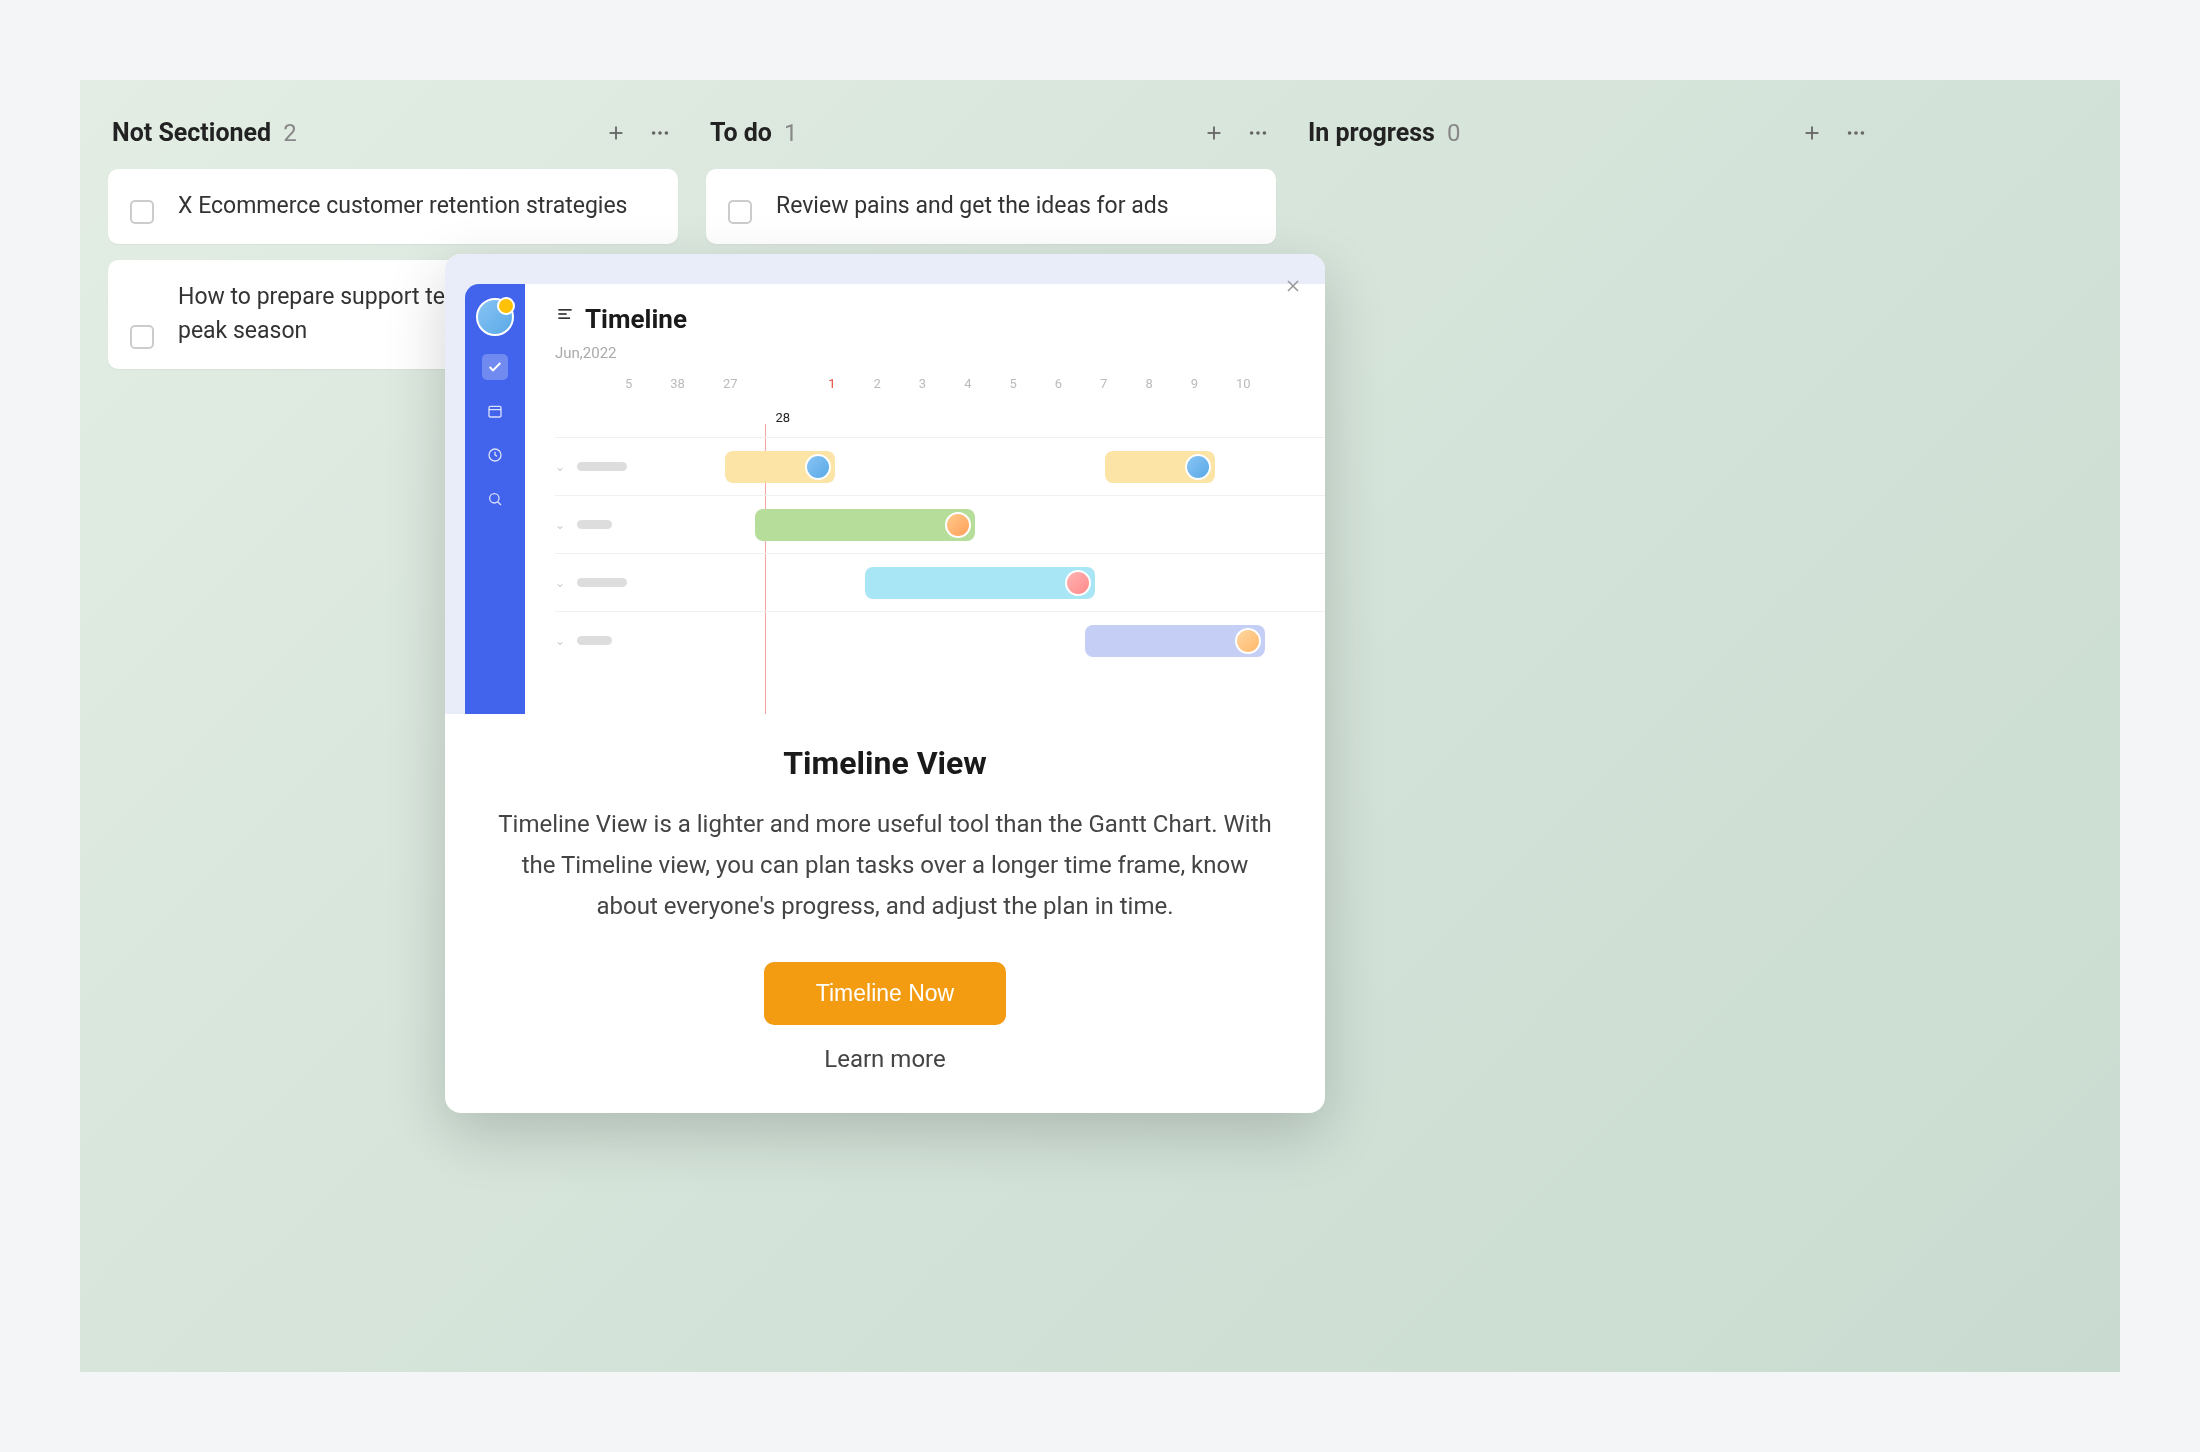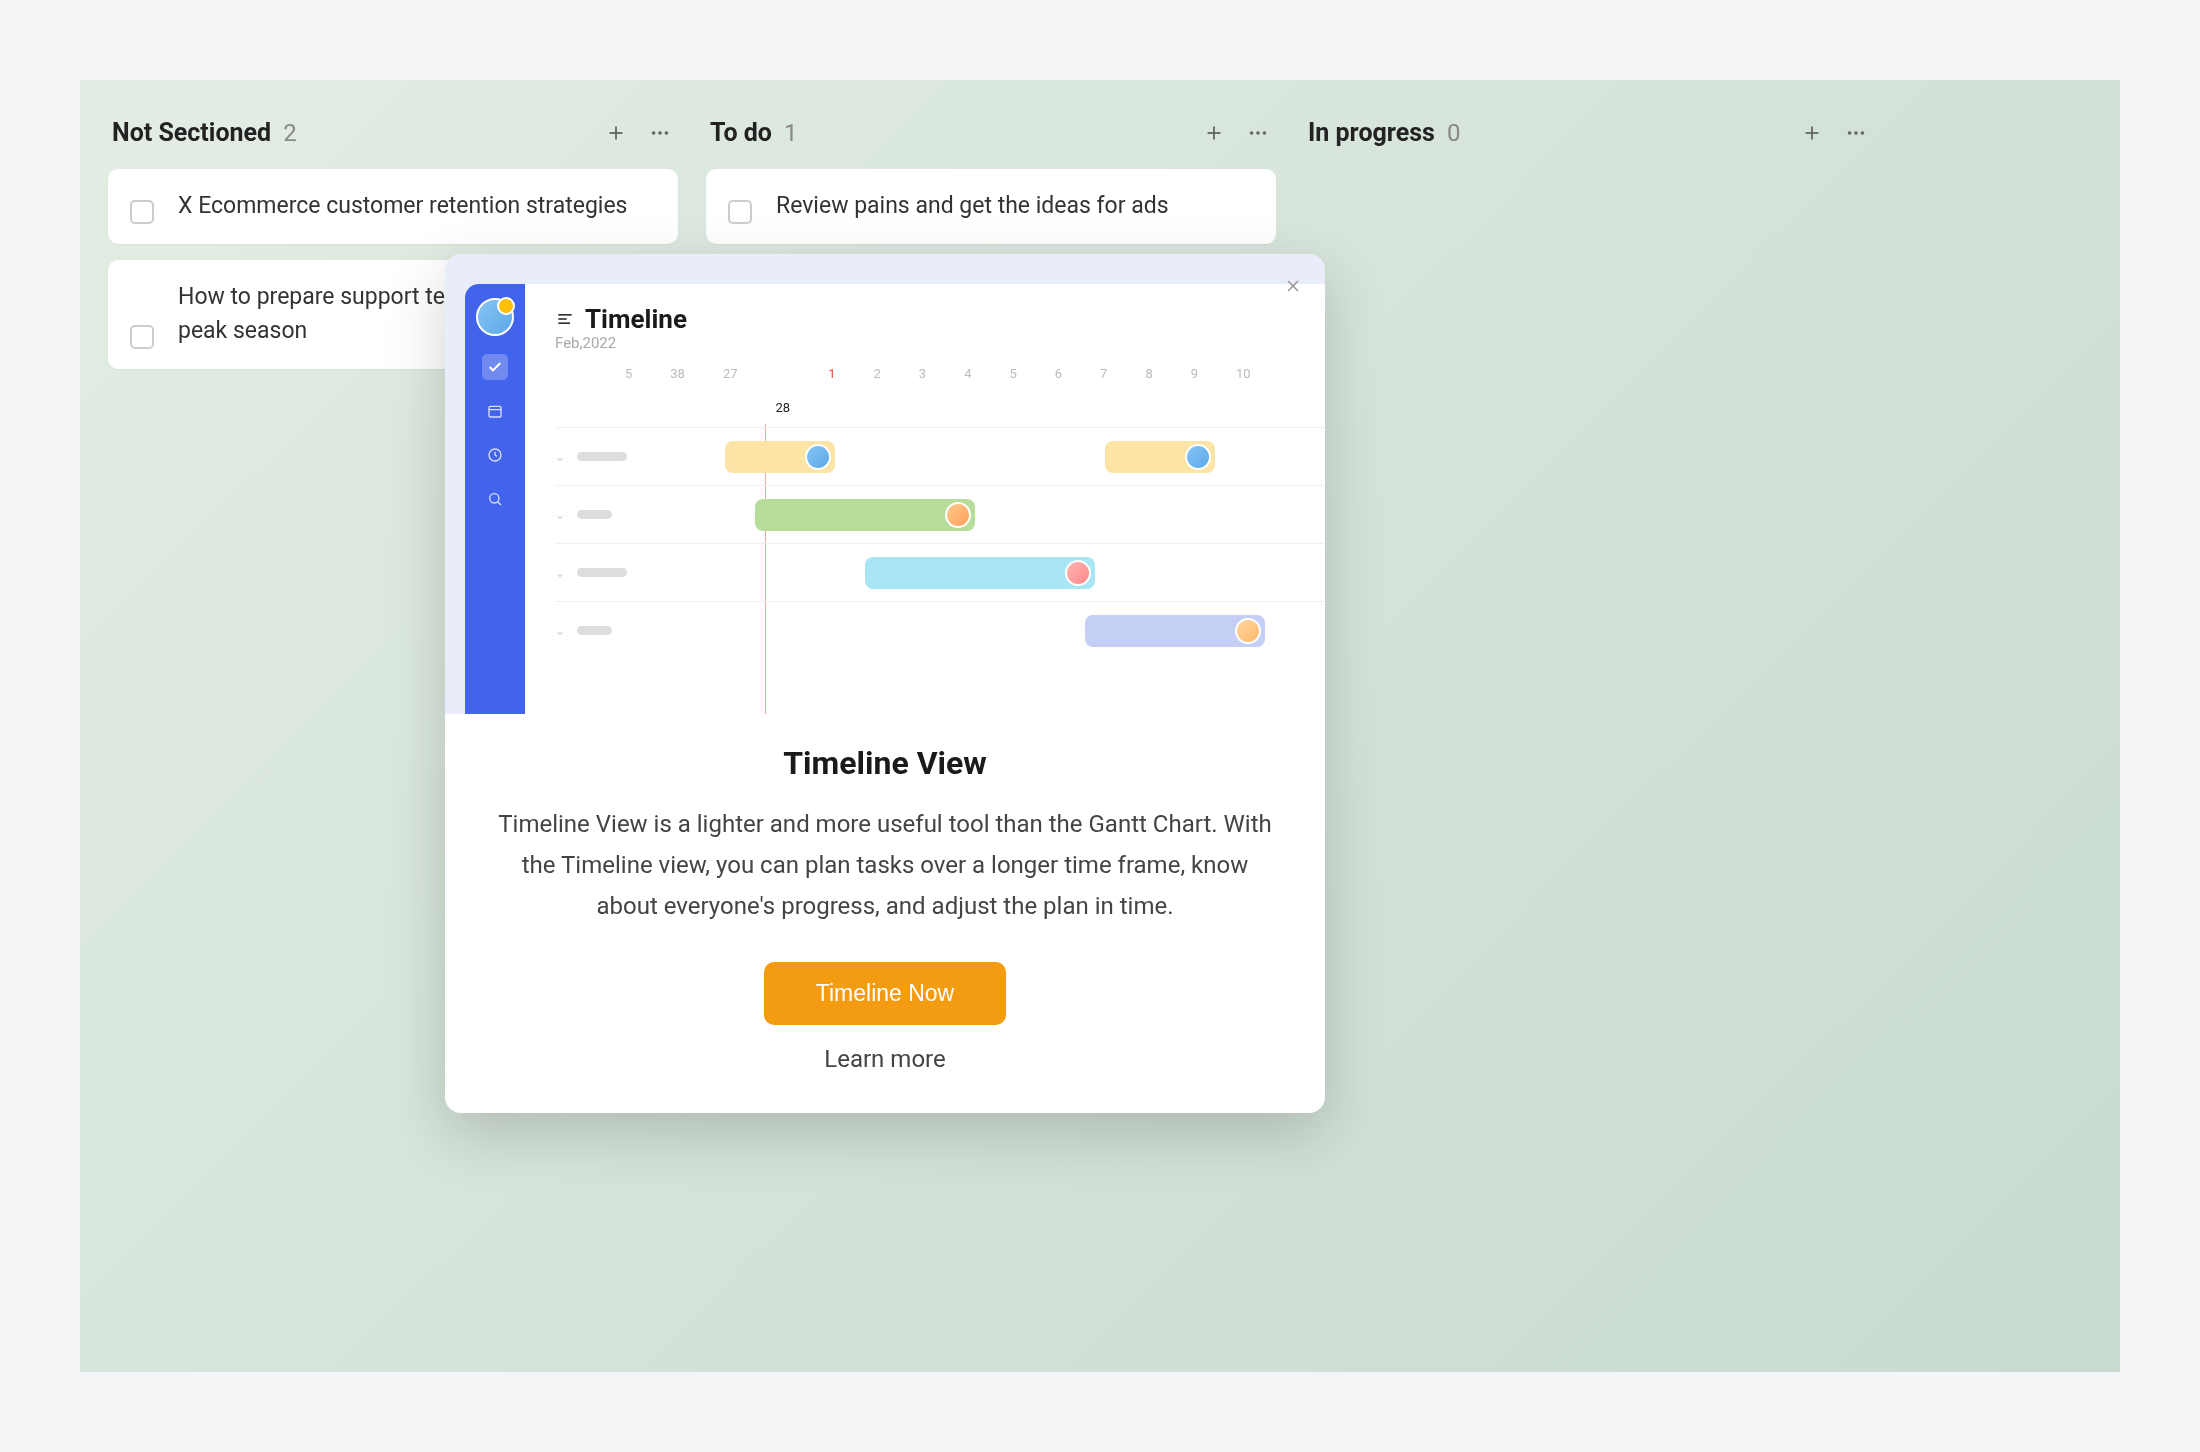--- a/index.html
+++ b/index.html
@@ -179,22 +179,22 @@
   position: absolute;
   left: 80px;
   top: 30px;
   right: 0;
   bottom: 0;
   background: #fff;
   padding: 20px 0 0 30px;
 }
 .illus-title-row {
   display: flex;
-  align-items: center;
   gap: 10px;
+  margin-bottom: 10px;
 }
 .illus-title {
   font-size: 26px;
   font-weight: 700;
   color: #1a1a1a;
 }
 .illus-subtitle {
   font-size: 15px;
   color: #aaa;
   margin-bottom: 14px;
@@ -421,21 +421,21 @@
       </div>
       <div class="illus-main">
         <div class="illus-title-row">
           <svg width="20" height="20" viewBox="0 0 24 24" fill="none" stroke="#333" stroke-width="2">
               <line x1="4" y1="7" x2="20" y2="7"></line>
               <line x1="4" y1="12" x2="14" y2="12"></line>
               <line x1="4" y1="17" x2="18" y2="17"></line>
             </svg>
           <span class="illus-title">Timeline</span>
         </div>
-        <div class="illus-subtitle">Feb,2022</div>
+        <div class="illus-subtitle">Jun,2022</div>
         <div class="illus-dates">
           <span>5</span>
           <span>38</span>
           <span>27</span>
           <span class="highlight">28</span>
           <span class="red">1</span>
           <span>2</span>
           <span>3</span>
           <span>4</span>
           <span>5</span>

